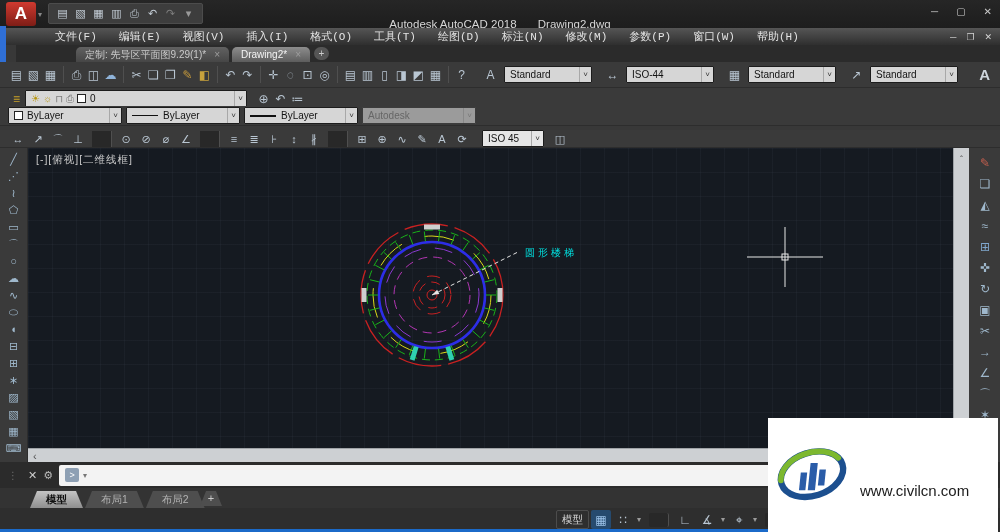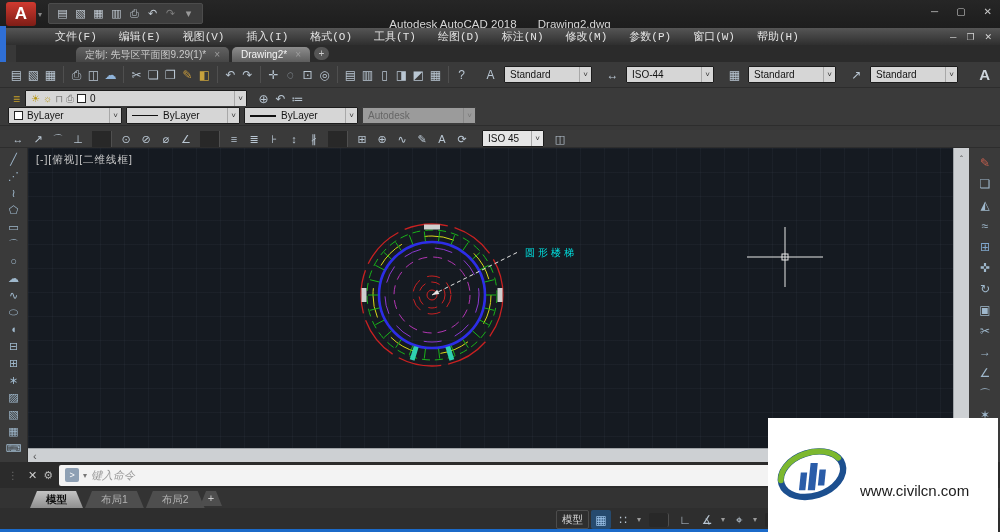--- a/index.html
+++ b/index.html
@@ -429,21 +429,20 @@
       </div>
   </div>
 
   <div class="cmdline">
     <span class="cmd-dots">⋮</span>
     <span class="cmd-x">✕</span>
     <span class="cmd-wrench">⚙</span>
     <div class="cmd-input">
       <span class="cmd-prompt">&gt;</span>
       <span class="cmd-caret">▾</span>
-      <input type="text" placeholder="键入命令" style="">
     </div>
   </div>
 
   <div class="layouttabs">
 
   <span class="ltab active">
         <span>模型</span>
       </span>
       <span class="ltab">
         <span>布局1</span>

